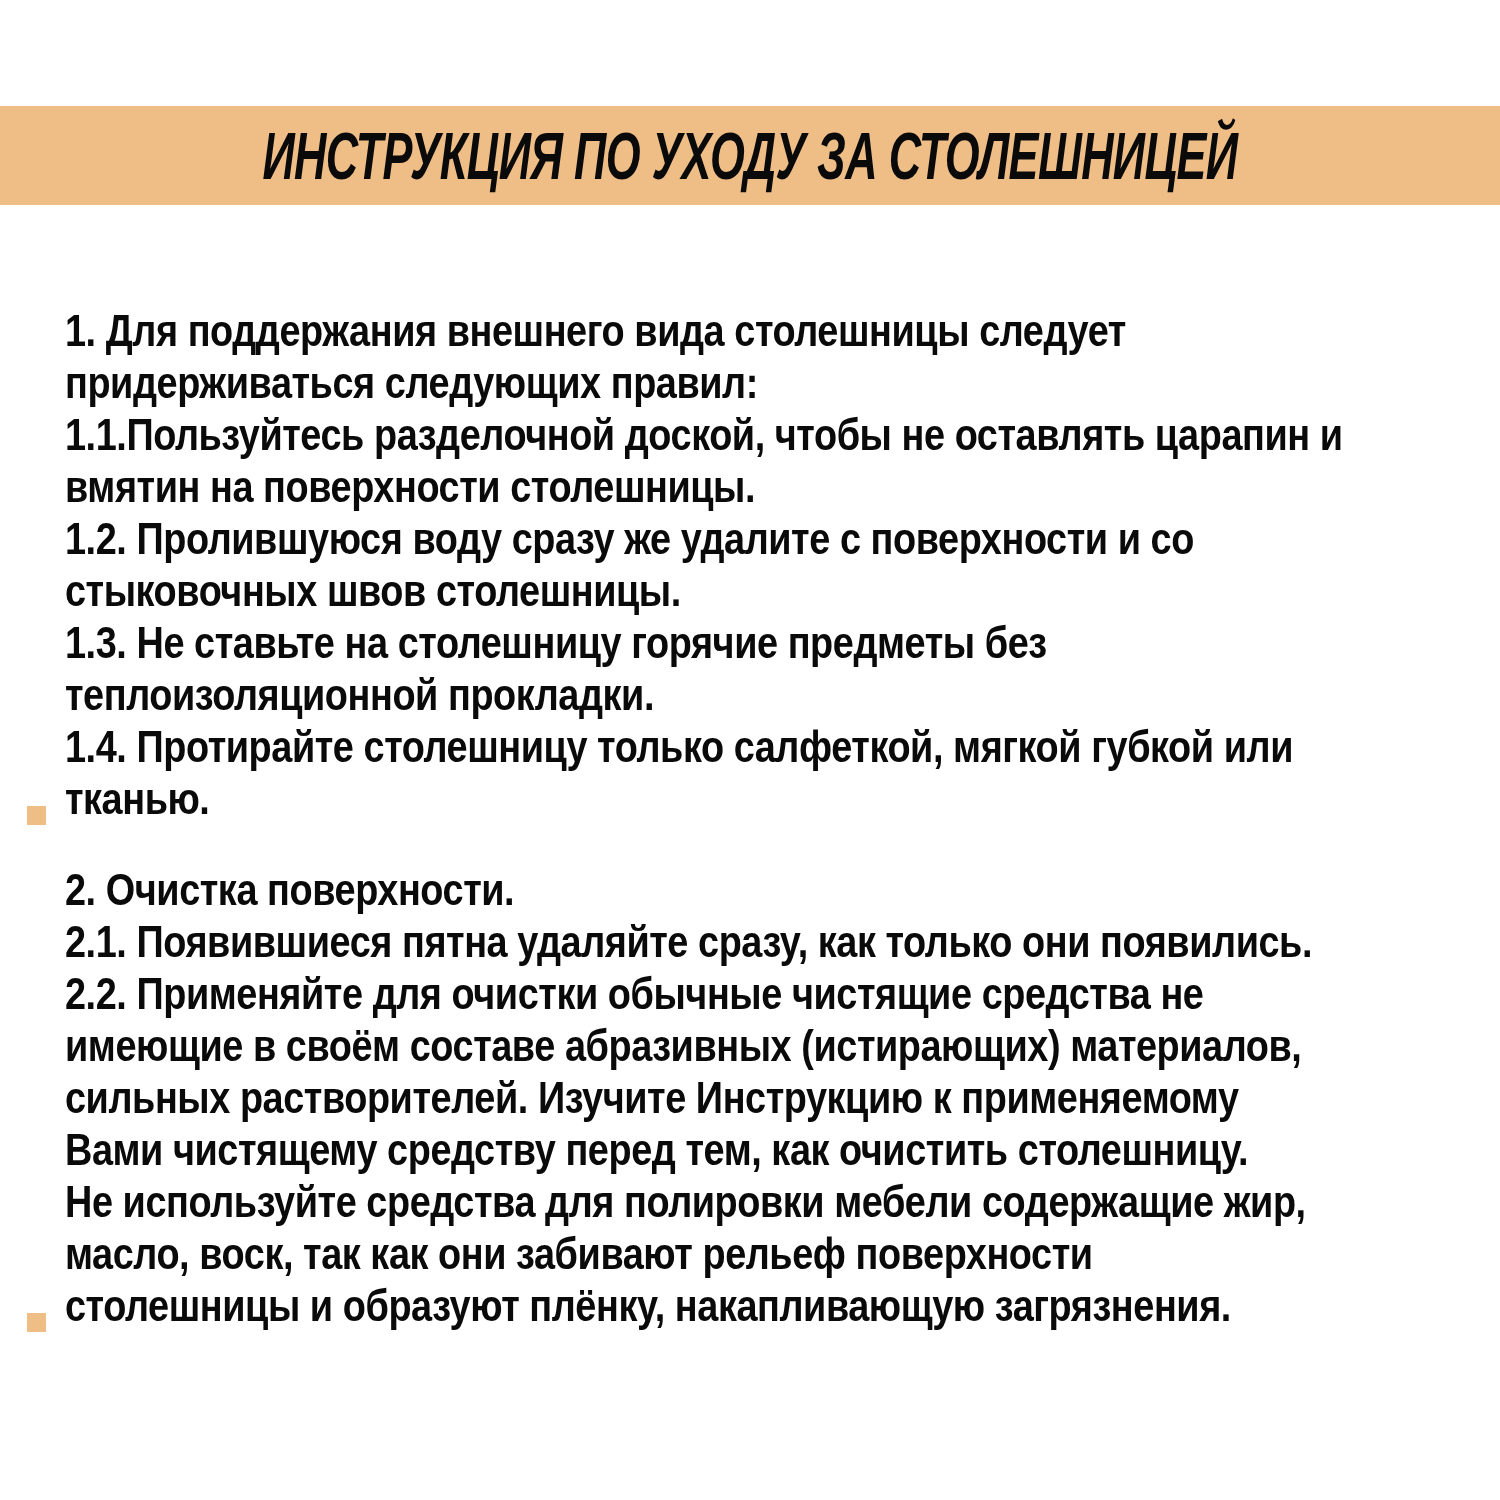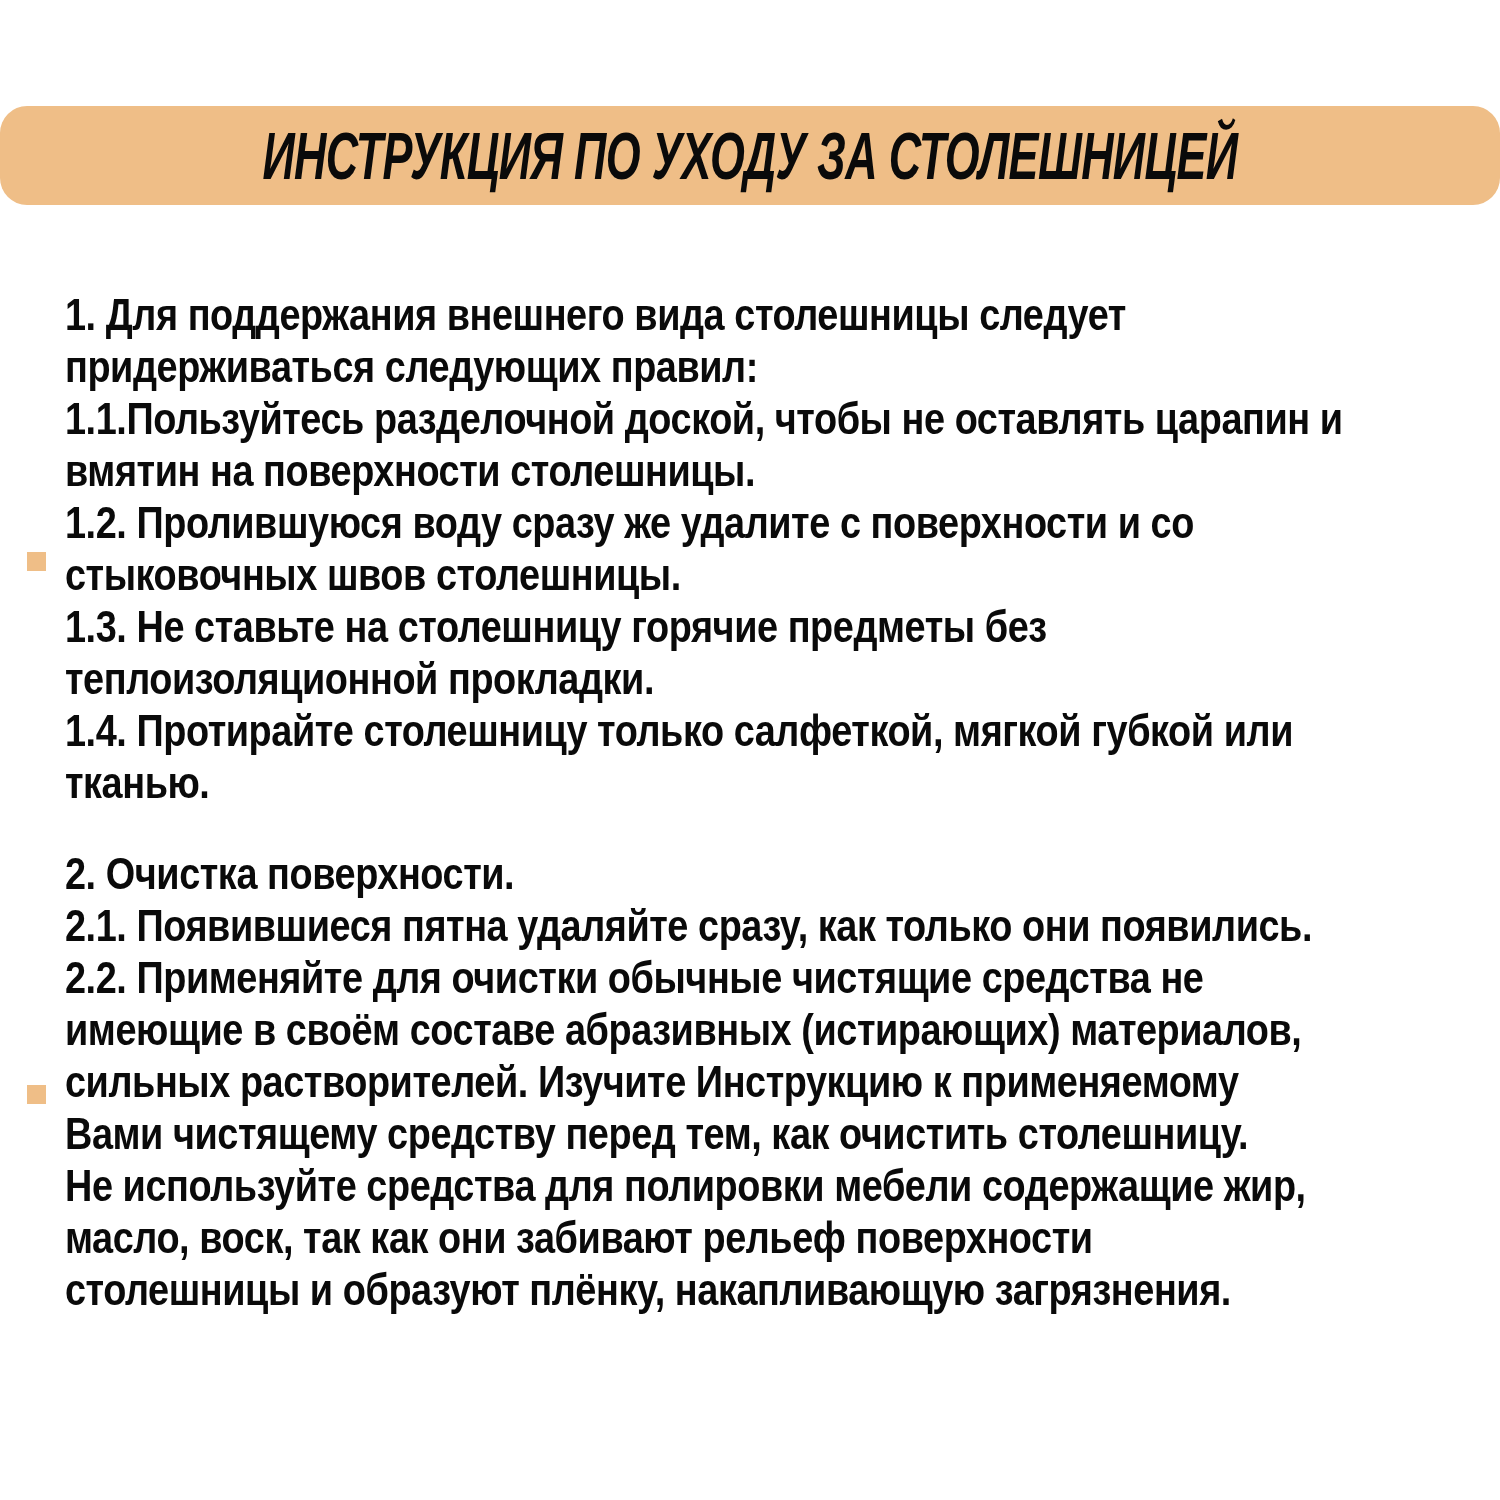--- a/index.html
+++ b/index.html
@@ -18,41 +18,41 @@
   .band {
     position: absolute;
     left: 0;
     top: 106px;
     width: 1500px;
     height: 99px;
     background: #efbe87;
     display: flex;
     align-items: center;
     justify-content: center;
-    border-radius: 27px;
   }
   .title {
     font-size: 66px;
     font-weight: bold;
     font-style: italic;
     color: #0a0a0a;
     white-space: nowrap;
     letter-spacing: -1px;
     transform: scaleX(0.68);
   }
   .content {
     position: absolute;
     left: 27px;
     top: 289px;
     width: 1460px;
   }
   .section {
     display: flex;
-    align-items: center;
+    align-items: flex-end;
     margin-bottom: 39px;
+    margin-top: 16px;
   }
   .bullet {
     flex: 0 0 auto;
     width: 19px;
     height: 19px;
     margin-top: 24px;
     background: #efbe87;
   }
   .lines {
     margin-left: 19px;

